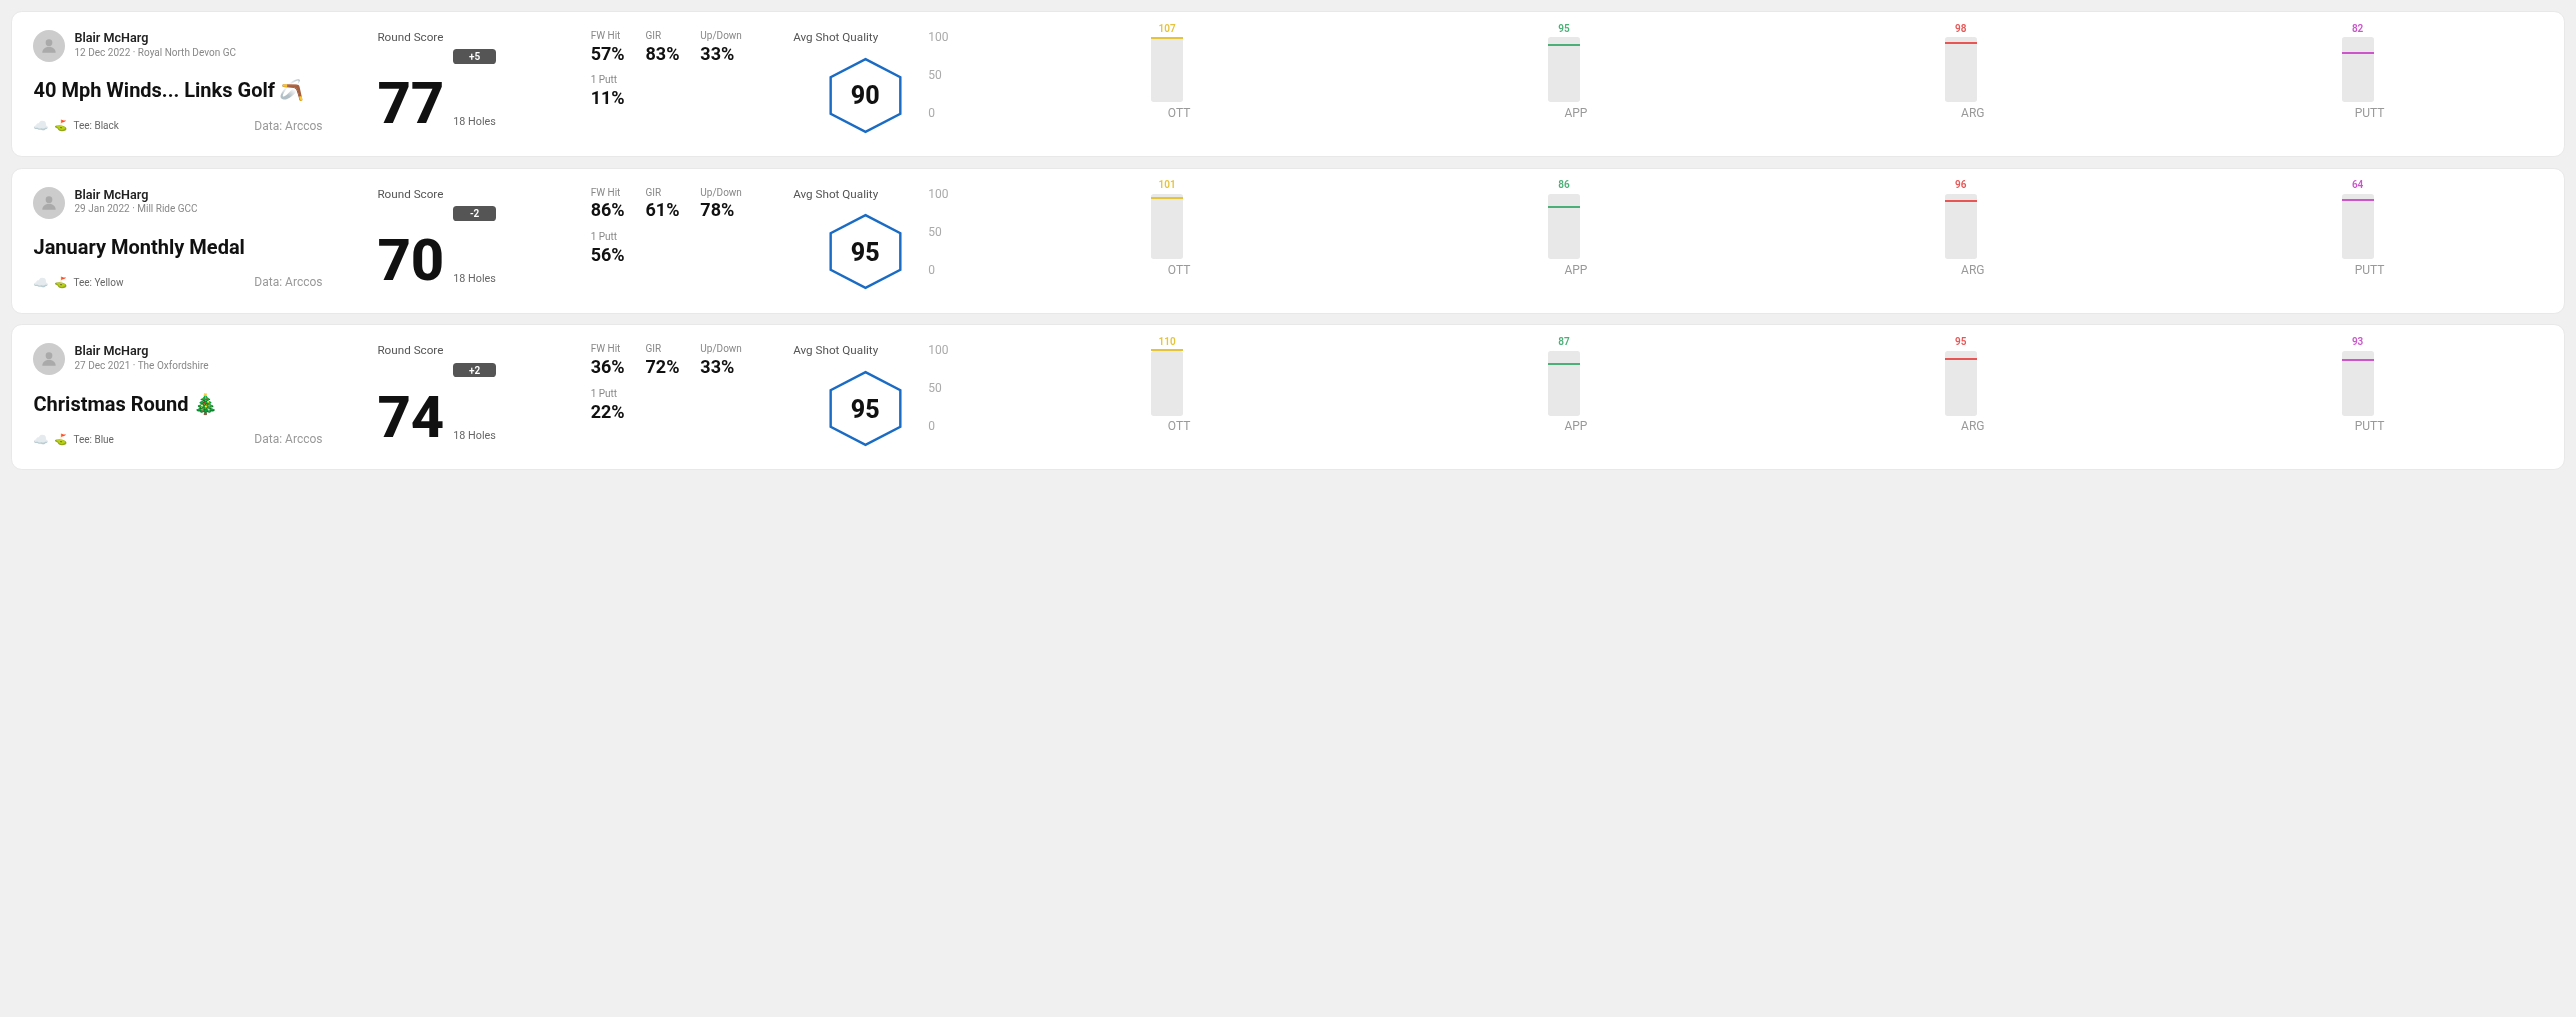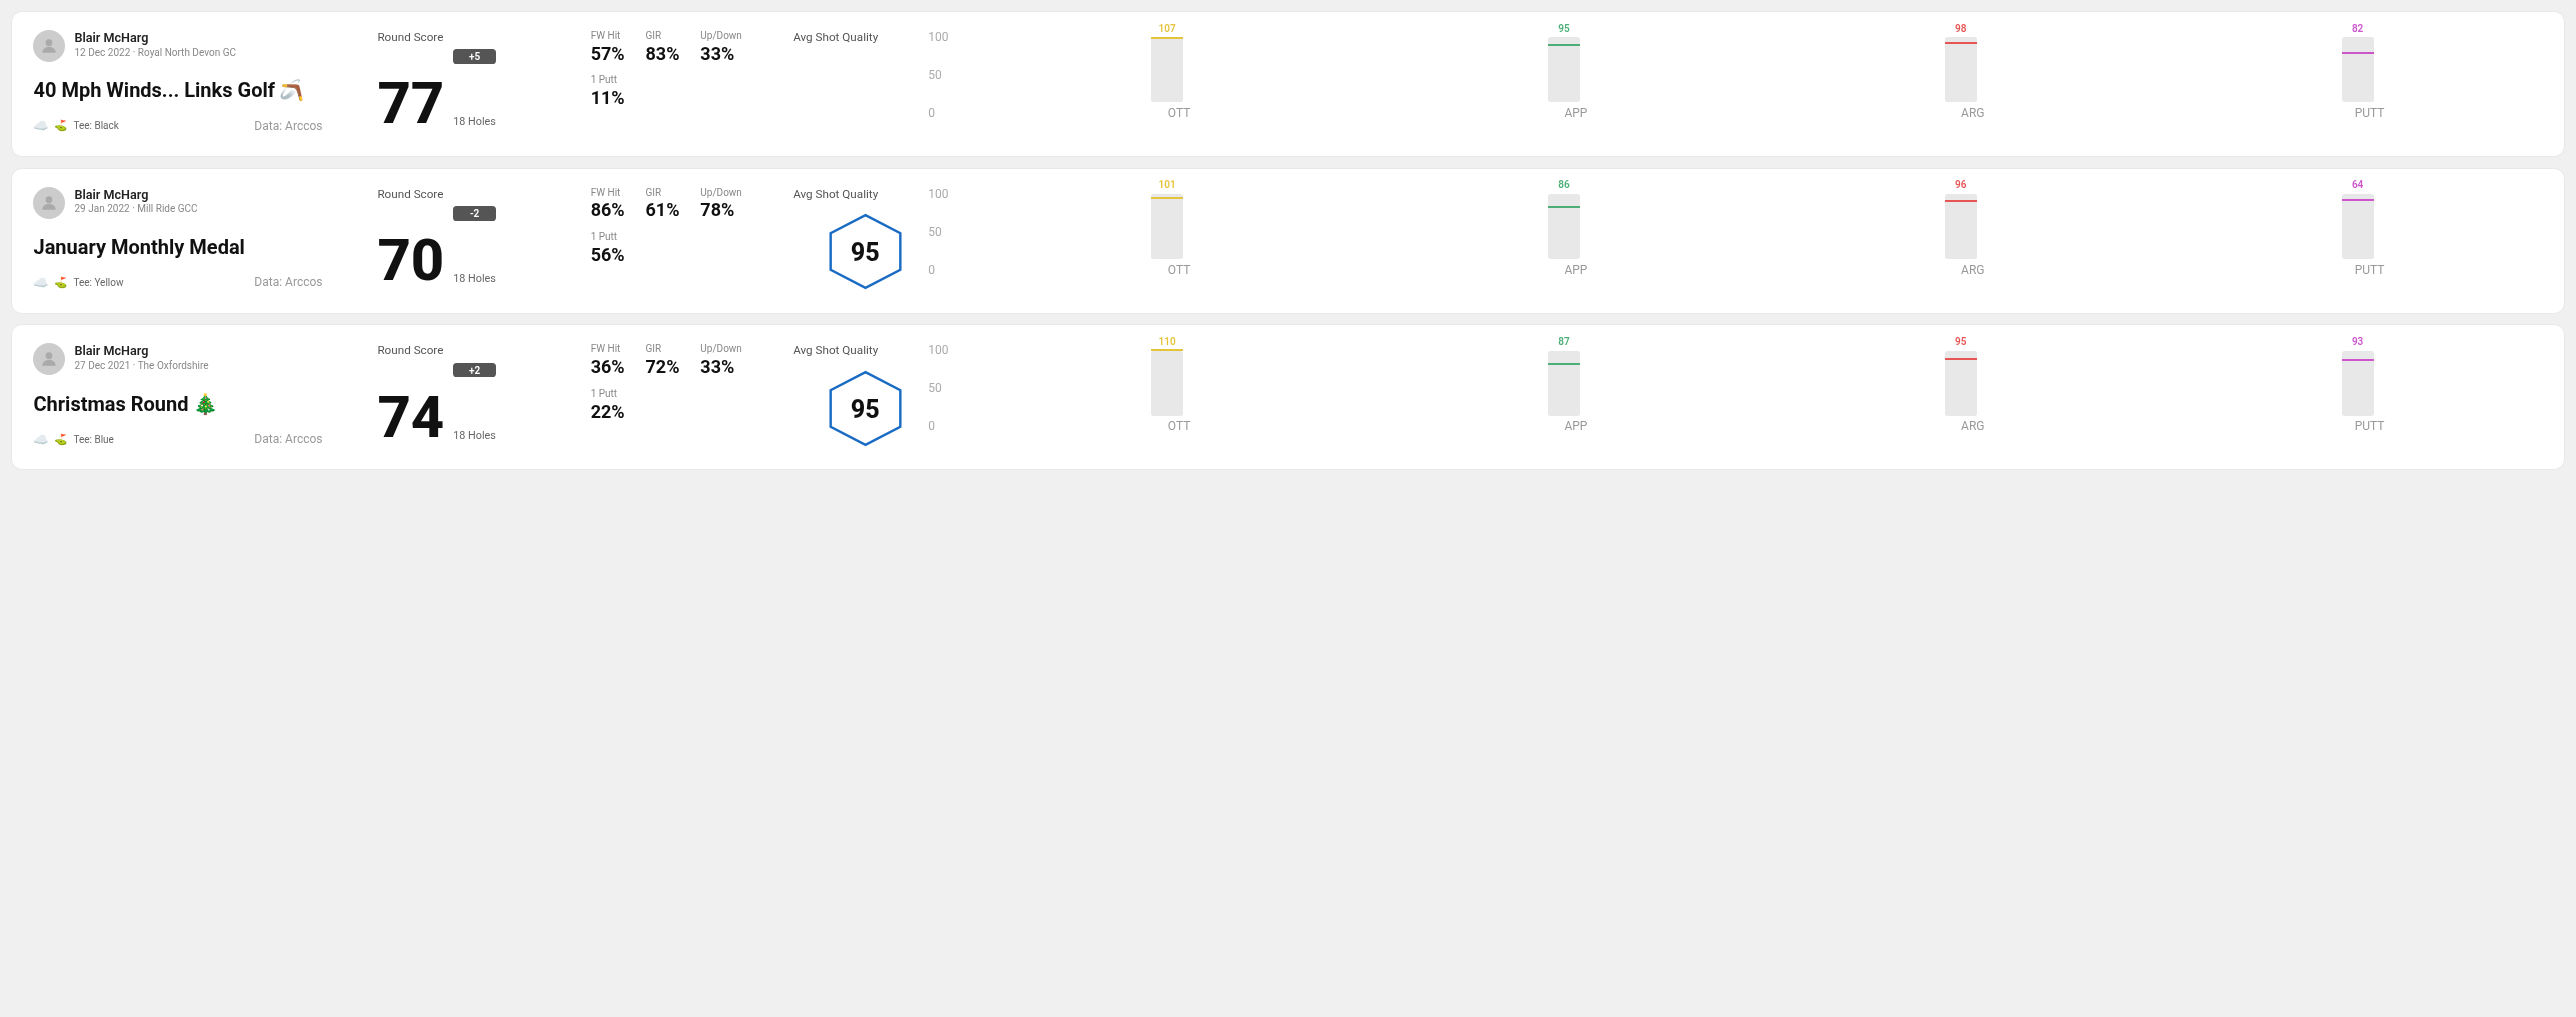--- a/index.html
+++ b/index.html
@@ -311,20 +311,28 @@
           </div>
           <div class="stat-item">
             <div class="stat-label">1 Putt</div>
             <div class="stat-value">11%</div>
           </div>
         </div>
       </div>
       <div class="divider"></div>
       <div class="quality-section">
         <div class="quality-label">Avg Shot Quality</div>
+        <div class="hexagon-container">
+          <div class="hexagon">
+    <svg viewBox="0 0 100 100" xmlns="http://www.w3.org/2000/svg">
+      <polygon points="50,5 93,27.5 93,72.5 50,95 7,72.5 7,27.5" fill="none" stroke="#1a6bc4" stroke-width="3"></polygon>
+    </svg>
+    <div class="hexagon-value">90</div>
+  </div>
+        </div>
       </div>
       <div class="chart-section">
         <div class="chart-area">
           <div class="chart-y-axis">
             <span>100</span>
             <span>50</span>
             <span>0</span>
           </div>
           <div class="bar-chart">
             <div class="bar-group">

